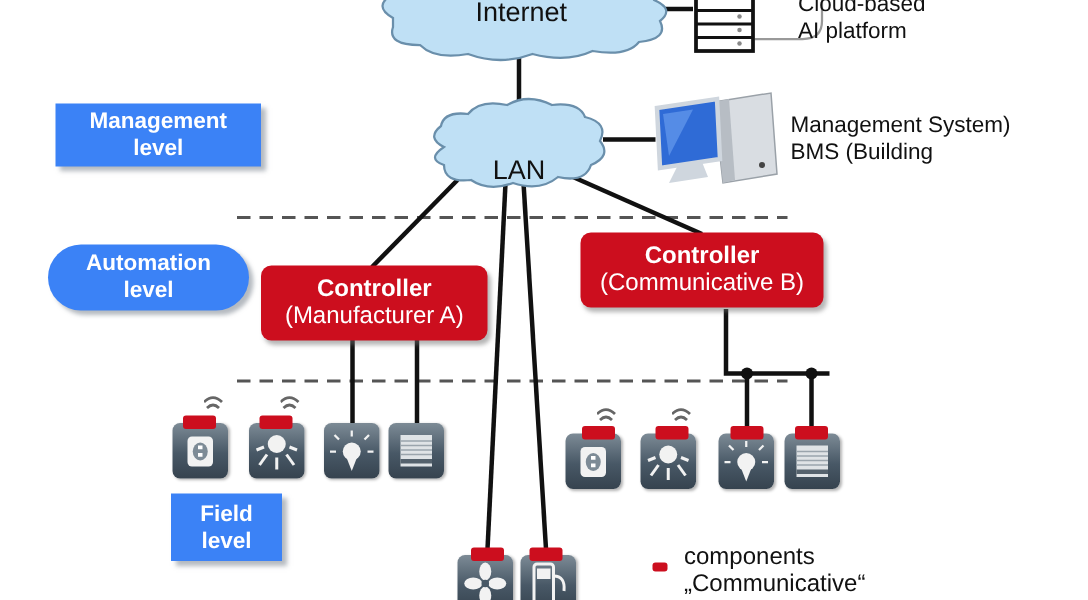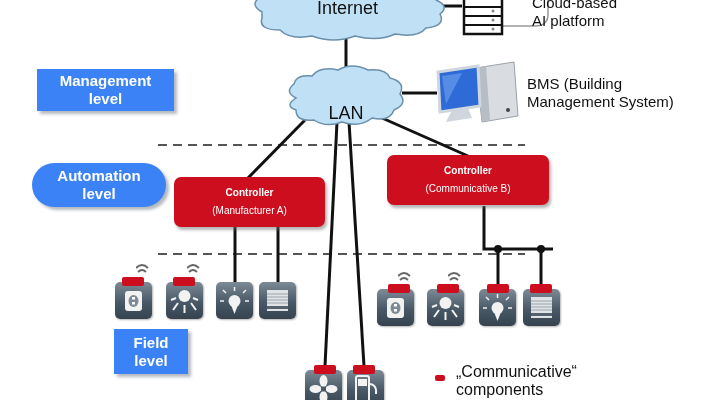--- a/index.html
+++ b/index.html
@@ -1,19 +1,19 @@
 <!DOCTYPE html>
 <html><head>
 <meta charset="utf-8">
 <style>
   html, body { margin: 0; padding: 0; background: #ffffff; }
   body { width: 725px; height: 400px; position: relative; overflow: hidden; font-family: "Liberation Sans", sans-serif; }
   #stage { position: absolute; left: 0; top: 0; width: 725px; height: 400px; }
   .lvl { position: absolute; background: #3b82f6; color: #ffffff; font-weight: bold; font-size: 15px; line-height: 18px; text-align: center; box-shadow: 3px 3px 3px rgba(120,130,140,0.55); display: flex; flex-direction: column; justify-content: center; }
-  .ctrl { position: absolute; background: #cc0e1e; color: #ffffff; font-size: 10px; line-height: 18px; text-align: center; border-radius: 7px; box-shadow: 2px 3px 3px rgba(110,110,110,0.5); display: flex; flex-direction: column; justify-content: center; }
+  .ctrl { position: absolute; background: #cc0e1e; color: #ffffff; font-size: 16px; line-height: 18px; text-align: center; border-radius: 7px; box-shadow: 2px 3px 3px rgba(110,110,110,0.5); display: flex; flex-direction: column; justify-content: center; }
   .ctrl .t1 { font-weight: bold; }
   .cloud-label { position: absolute; font-size: 18px; color: #111; text-align: center; }
   .txt { position: absolute; font-size: 15px; color: #111; line-height: 18px; }
   .dev { position: absolute; width: 37px; height: 37px; border-radius: 5px; background: linear-gradient(#7d8b96, #485866 55%, #36434f); box-shadow: 1px 1px 2px rgba(0,0,0,0.3); }
   .dev svg { position: absolute; left: 0; top: 0; }
   .comm { position: absolute; width: 22px; height: 9px; background: #cc0e1e; border-radius: 2px; }
   .wifi { position: absolute; }
 </style>
 </head>
 <body>
@@ -80,22 +80,22 @@
 
   <div class="cloud-label" style="left:300px;top:-2px;width:95px;">Internet</div>
   <div class="cloud-label" style="left:318px;top:103px;width:56px;">LAN</div>
 
   <div class="txt" style="left:532px;top:-6px;">
     <div>Cloud-based</div>
     <div>AI platform</div>
   </div>
 
   <div class="txt" style="left:527px;top:75px;">
+    <div>Management System)</div>
     <div>BMS (Building</div>
-    <div>Management System)</div>
   </div>
 
   <div class="lvl" style="left:37px;top:69px;width:137px;height:42px;">
     <div>Management</div>
     <div>level</div>
   </div>
   <div class="lvl" style="left:32px;top:163px;width:134px;height:44px;border-radius:22px;">
     <div>Automation</div>
     <div>level</div>
   </div>
@@ -253,18 +253,18 @@
           <rect x="11" y="9" width="9" height="7" fill="#f2f2f2"></rect>
           <path d="M22 14 Q30 14 29 24" fill="none" stroke="#f2f2f2" stroke-width="2"></path>
         </svg>
     </div>
     <div class="comm" style="left:353px;top:365px"></div>
   </div>
 
   <div>
     <div class="comm" style="left:435px;top:375px;width:10px;height:6px;"></div>
     <div class="txt" style="left:456px;top:363px;font-size:16px;">
+      <div>components</div>
       <div>„Communicative“</div>
-      <div>components</div>
     </div>
   </div>
 
 </div>
 
 </body></html>

